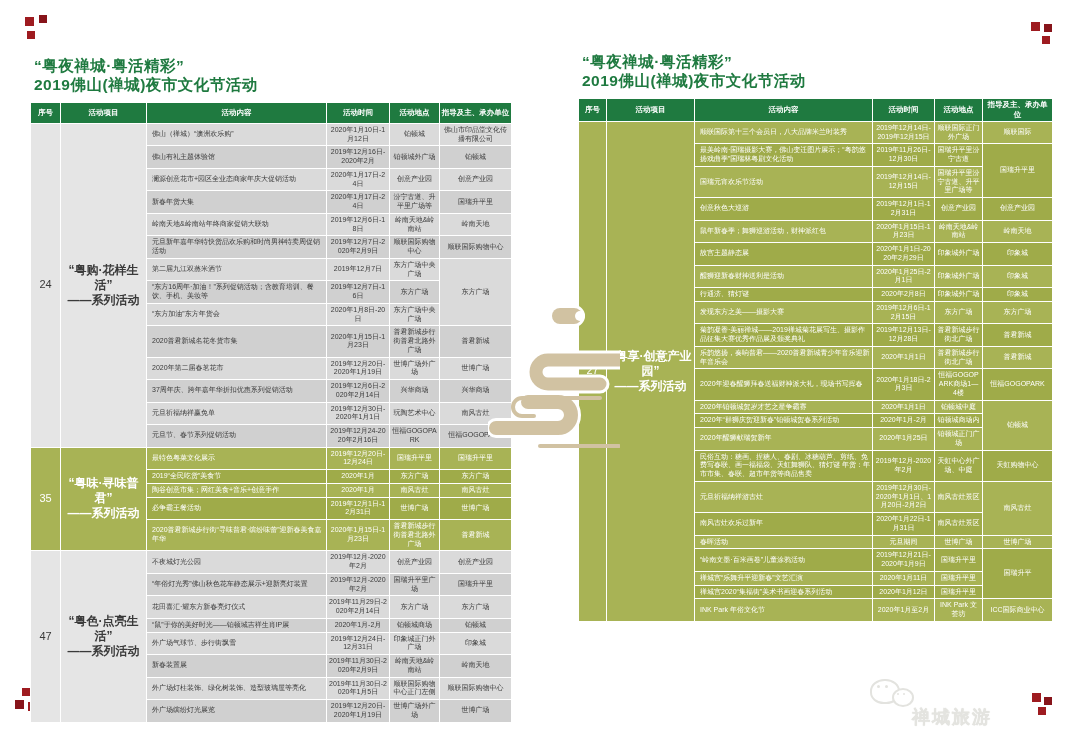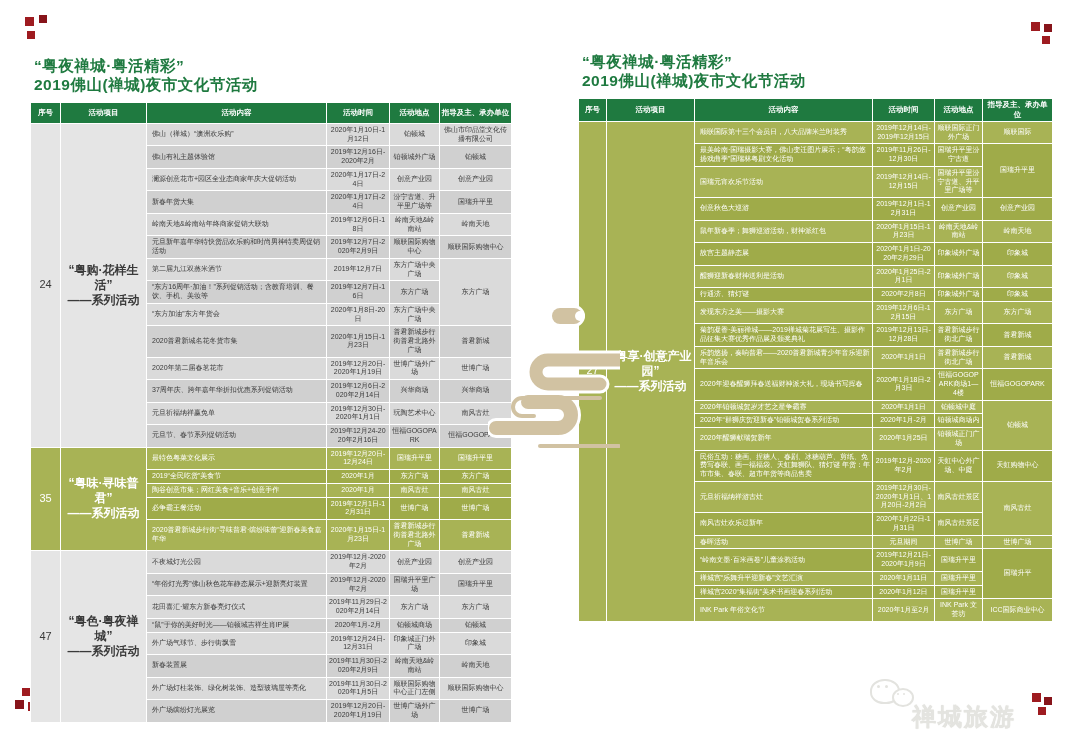--- a/index.html
+++ b/index.html
@@ -33,21 +33,21 @@
   .pix{position:absolute;background:var(--red);}
   .pix.dk{background:#87141a;}
   
   .cloud{position:absolute;left:488px;top:276px;z-index:5;}
   
   .watermark{position:absolute;left:868px;top:670px;width:210px;height:46px;z-index:4;display:flex;align-items:center;}
   .wx-icon{position:relative;width:44px;height:36px;flex:0 0 auto;}
   .wx-b1{position:absolute;left:2px;top:4px;width:26px;height:21px;border:2px solid #e3e3df;border-radius:48% 48% 46% 46%;background:#fff;}
   .wx-b2{position:absolute;left:24px;top:13px;width:18px;height:15px;border:2px solid #e3e3df;border-radius:50%;background:#fff;}
   .wx-eye{position:absolute;width:3px;height:3px;border-radius:50%;background:#e3e3df;}
-  .wm-text{font-size:24px;font-weight:bold;color:#e4e4e0;letter-spacing:2px;white-space:nowrap;
+  .wm-text{font-size:18px;font-weight:bold;color:#e4e4e0;letter-spacing:2px;white-space:nowrap;
            text-shadow:0 0 1px #d6d6d0;margin-top:48px;}
 </style>
 </head>
 <body>
 
 <div>
   <span class="pix" style="left:25px;top:17px;width:9px;height:9px"></span>
   <span class="pix dk" style="left:39px;top:15px;width:8px;height:8px"></span>
   <span class="pix" style="left:27px;top:31px;width:8px;height:8px"></span>
 </div>
@@ -210,21 +210,21 @@
         </tr>
         <tr class="olive">
           <td class="c-content">2020普君新城步行街“寻味普君·缤纷味蕾”迎新春美食嘉年华</td>
           <td class="c-time">2020年1月15日-1月23日</td>
           <td class="c-place">普君新城步行街普君北路外广场</td>
           <td class="c-org" rowspan="1">普君新城</td>
         </tr>
         <tr class="gray">
           <td class="no-cell" rowspan="8">47</td>
           <td class="project-cell" rowspan="8">
-            <div>“粤色·粤夜禅城”</div>
+            <div>“粤色·点亮生活”</div>
             <div>——系列活动</div>
           </td>
           <td class="c-content">不夜城灯光公园</td>
           <td class="c-time">2019年12月-2020年2月</td>
           <td class="c-place">创意产业园</td>
           <td class="c-org" rowspan="1">创意产业园</td>
         </tr>
         <tr class="gray alt">
           <td class="c-content">“年俗灯光秀”佛山秋色花车静态展示+迎新亮灯装置</td>
           <td class="c-time">2019年12月-2020年2月</td>

